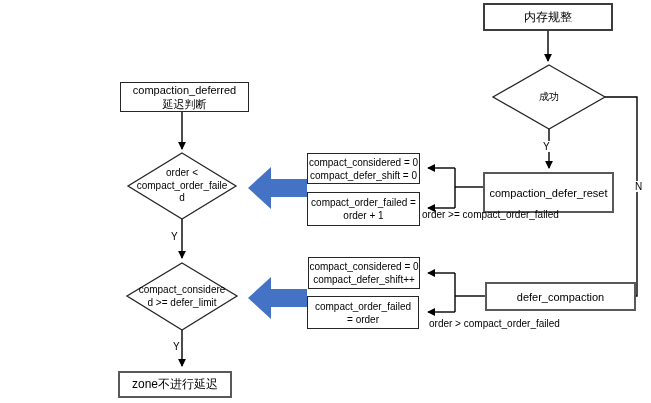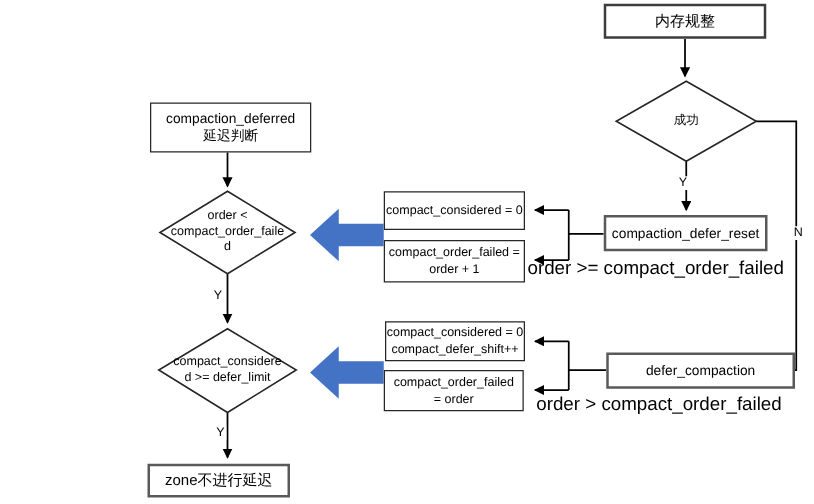--- a/index.html
+++ b/index.html
@@ -16,21 +16,21 @@
   .b-thin{border:1.3px solid var(--border-dark,#262626);}
   .b-gray{border:2px solid var(--border-gray,#595959);}
   .b-dark2{border:2px solid #3c3c3c;}
   .f-cn{font-size:12px;}
   .f-md{font-size:11px;line-height:14px;}
   .f-sm{font-size:10px;line-height:13px;}
   .dtext{
     position:absolute;text-align:center;font-size:10px;line-height:12.5px;
     overflow-wrap:break-word;word-wrap:break-word;
   }
-  .lbl{position:absolute;font-size:15px;line-height:12px;white-space:nowrap;}
+  .lbl{position:absolute;font-size:10px;line-height:12px;white-space:nowrap;}
   .yn{position:absolute;font-size:10px;line-height:11px;background:#fff;padding:0 1px;}
   .blockarrow polygon{fill:var(--block-arrow,#4472C4);stroke:none;}
   .shape{fill:#fff;stroke:var(--border-dark,#262626);stroke-width:1.3px;}
   .wire{stroke:var(--line,#000);stroke-width:1.4px;fill:none;}
 </style>
 </head>
 <body>
 
 <div class="canvas">
 
@@ -67,39 +67,40 @@
     <g class="blockarrow">
       <polygon points="248,188 271,167 271,179 307,179 307,197 271,197 271,209"></polygon>
       <polygon points="248,298 271,277 271,289 307,289 307,307 271,307 271,319"></polygon>
     </g>
   </svg>
 
   <div class="box b-dark2 f-cn" style="left:483px;top:3px;width:130px;height:28px">
     <div>内存规整</div>
   </div>
 
-  <div class="box b-thin f-md" style="left:120px;top:82px;width:129px;height:40px">
+  <div class="box b-thin f-md" style="left:120px;top:82px;width:129px;height:30px">
     <div>compaction_deferred</div>
     <div>延迟判断</div>
   </div>
 
-  <div class="box b-gray f-md" style="left:483px;top:172px;width:131px;height:29px">
+  <div class="box b-gray f-md" style="left:483px;top:172px;width:131px;height:41px">
     <div>compaction_defer_reset</div>
   </div>
 
   <div class="box b-gray f-md" style="left:485px;top:282px;width:151px;height:29px">
     <div>defer_compaction</div>
   </div>
 
   <div class="box b-gray f-cn" style="left:118px;top:371px;width:114px;height:27px">
     <div>zone不进行延迟</div>
   </div>
 
   <div class="box b-thin f-sm" style="left:307px;top:153px;width:113px;height:31px">
     <div>compact_considered = 0</div>
+    <div>compact_defer_shift = 0</div>
   </div>
 
   <div class="box b-thin f-sm" style="left:307px;top:192px;width:113px;height:34px;padding:0 3px">
     <div>compact_order_failed = order + 1</div>
   </div>
 
   <div class="box b-thin f-sm" style="left:308px;top:257px;width:112px;height:32px">
     <div>compact_considered = 0</div>
     <div>compact_defer_shift++</div>
   </div>

